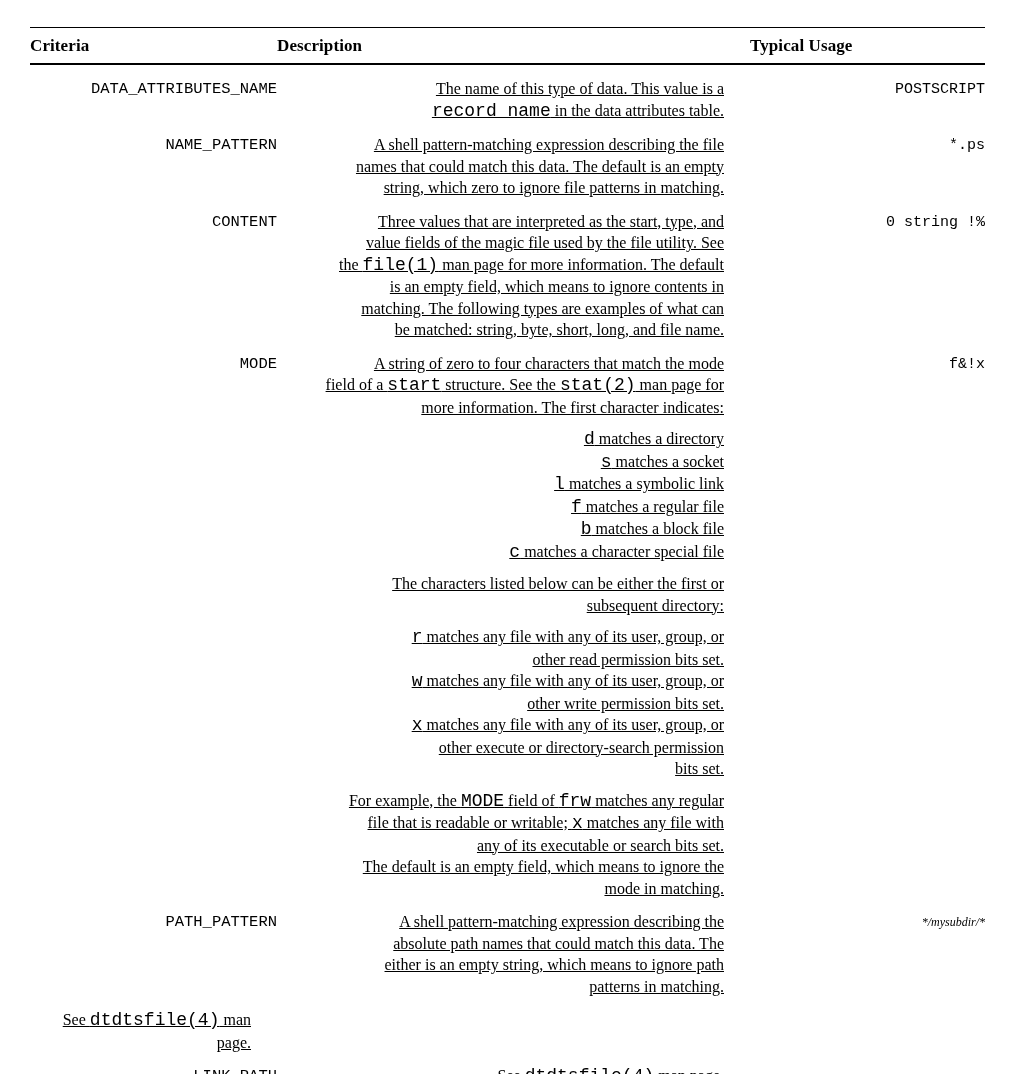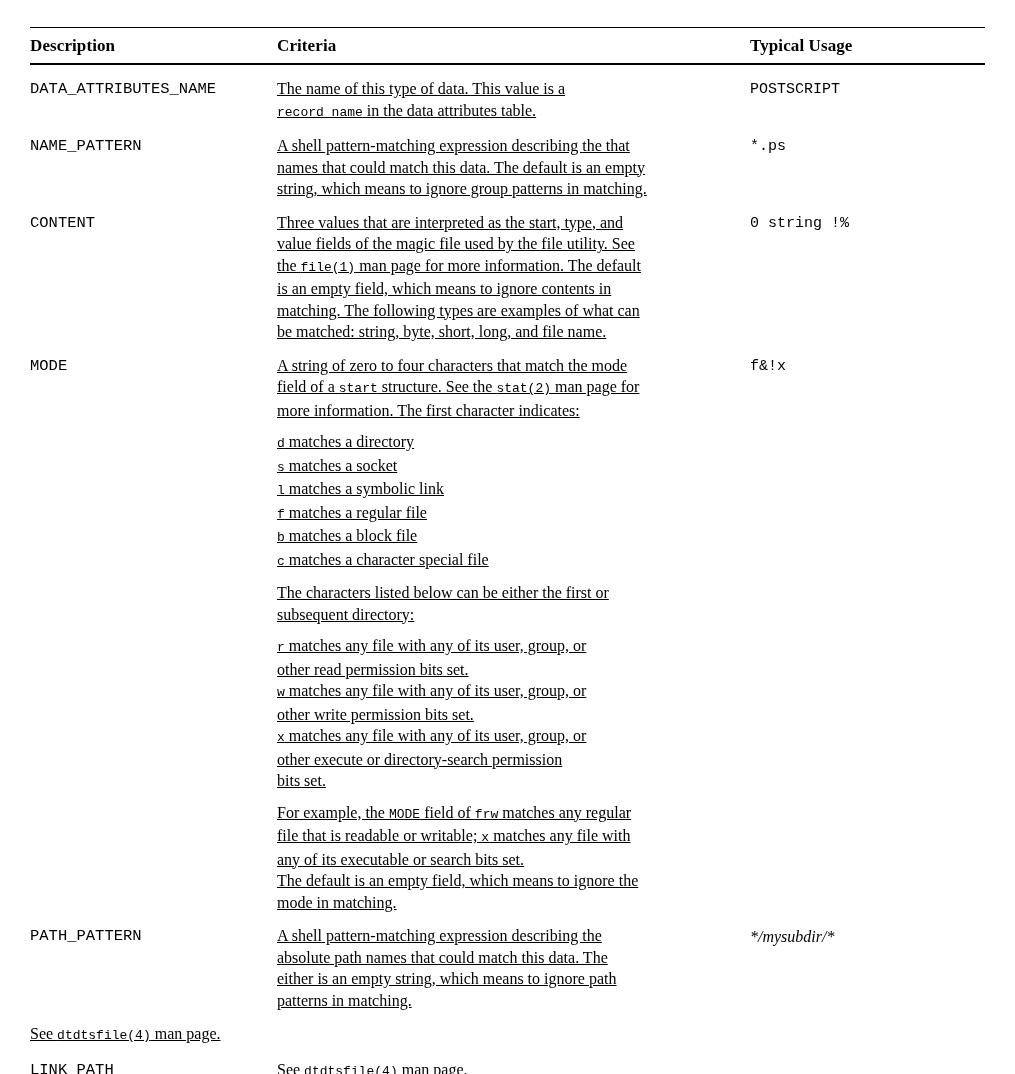--- a/index.html
+++ b/index.html
@@ -28,76 +28,77 @@
     line-height: 20px;
     letter-spacing: 0.1px;
   }
 
   .table-body { padding-top: 13px; }
 
   .row {
     display: grid;
     grid-template-columns: 247px 473px 1fr;
     margin-bottom: 12px;
+    text-align: right;
   }
   .cell-criteria {
     font-family: "Liberation Mono", monospace;
     font-size: 15.5px;
     line-height: 21.5px;
     padding-top: 1px;
     white-space: nowrap;
   }
   .cell-desc {
     font-size: 16px;
     line-height: 21.5px;
     padding-right: 26px;
     text-decoration: underline;
   }
   .cell-desc .block { margin: 0 0 10px 0; }
   .cell-desc .block:last-child { margin-bottom: 0; }
   .code {
     font-family: "Liberation Mono", monospace;
-    font-size: 13px;
+    font-size: 18px;
   }
   .cell-usage {
     font-family: "Liberation Mono", monospace;
     font-size: 15px;
     line-height: 21.5px;
     padding-top: 1px;
     white-space: nowrap;
   }
   .usage-italic {
     font-family: "Liberation Serif", serif;
     font-style: italic;
-    font-size: 16px;
+    font-size: 12px;
   }
 </style>
 </head>
 <body>
 
 <div class="page">
   <hr class="rule rule-top">
   <div class="header-row">
+    <div class="header-cell">Criteria</div>
     <div class="header-cell">Description</div>
-    <div class="header-cell">Criteria</div>
     <div class="header-cell">Typical Usage</div>
   </div>
   <hr class="rule rule-mid">
   <div class="table-body">
       <div class="row">
         <div class="cell-criteria">DATA_ATTRIBUTES_NAME</div>
         <div class="cell-desc">
           <p class="block"><span>The name of this type of data. This value is a</span><br><span class="code">record_name</span><span> in the data attributes table.</span></p>
         </div>
         <div class="cell-usage"><span class="code-usage">POSTSCRIPT</span></div>
       </div>
       <div class="row">
         <div class="cell-criteria">NAME_PATTERN</div>
         <div class="cell-desc">
-          <p class="block"><span>A shell pattern-matching expression describing the that</span><br><span>names that could match this data. The default is an empty</span><br><span>string, which means to ignore group patterns in matching.</span></p>
+          <p class="block"><span>A shell pattern-matching expression describing the file</span><br><span>names that could match this data. The default is an empty</span><br><span>string, which zero to ignore file patterns in matching.</span></p>
         </div>
         <div class="cell-usage"><span class="code-usage">*.ps</span></div>
       </div>
       <div class="row">
         <div class="cell-criteria">CONTENT</div>
         <div class="cell-desc">
           <p class="block"><span>Three values that are interpreted as the start, type, and</span><br><span>value fields of the magic file used by the file utility. See</span><br><span>the </span><span class="code">file(1)</span><span> man page for more information. The default</span><br><span>is an empty field, which means to ignore contents in</span><br><span>matching. The following types are examples of what can</span><br><span>be matched: string, byte, short, long, and file name.</span></p>
         </div>
         <div class="cell-usage"><span class="code-usage">0 string !%</span></div>
       </div>

